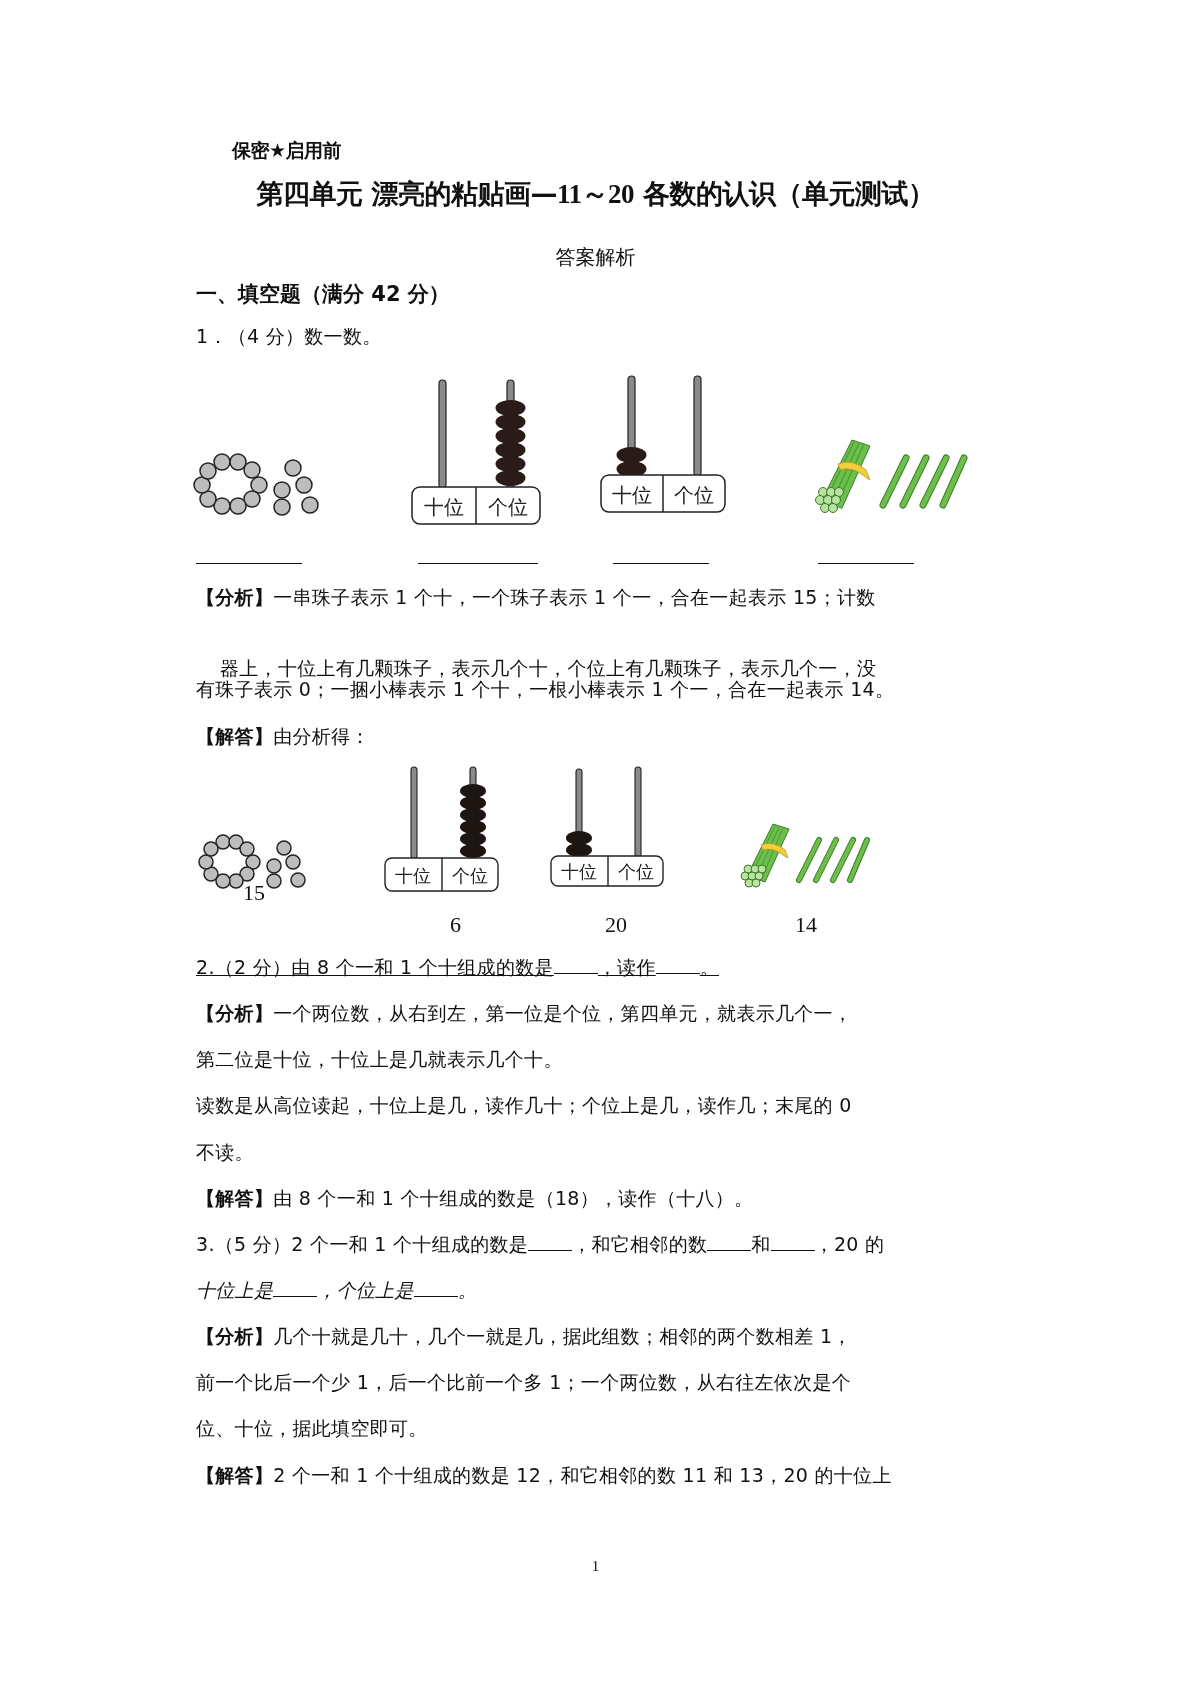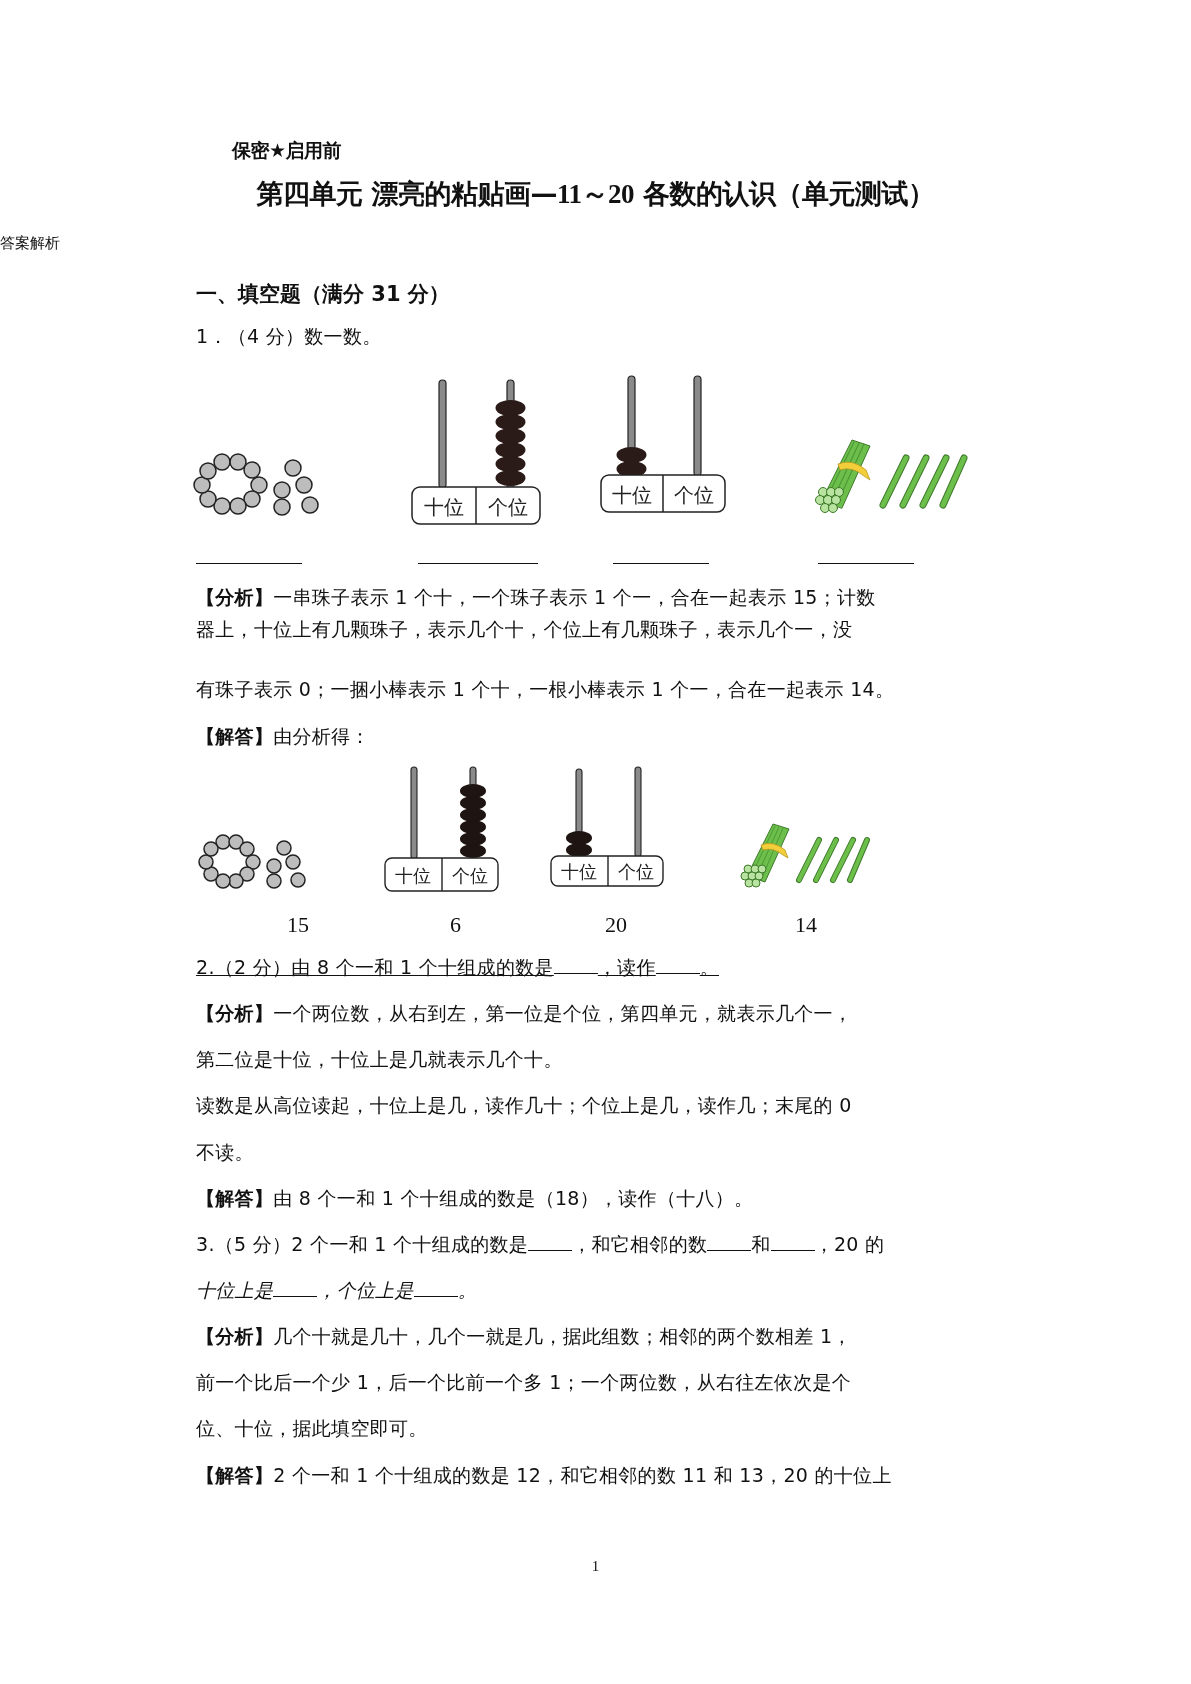--- a/index.html
+++ b/index.html
@@ -3,39 +3,39 @@
 <meta charset="utf-8">
 <style>
   html,body{margin:0;padding:0;background:#ffffff;}
   body{width:1191px;height:1684px;position:relative;overflow:hidden;
        font-family:"DejaVu Sans","Liberation Sans",sans-serif;color:#111;}
   .abs{position:absolute;}
   .confidential{left:196px;top:138px;font-size:19px;font-weight:bold;letter-spacing:-0.5px;margin-left:36px;}
   .title{left:0;width:1191px;top:176px;text-align:center;font-size:27px;font-weight:bold;
          font-family:"DejaVu Sans","Liberation Sans",sans-serif;letter-spacing:-0.5px;}
   .title .num{font-family:"Liberation Serif","DejaVu Serif",serif;}
-  .subtitle{left:0;width:1191px;top:234px;font-size:15px;}
+  .subtitle{left:0;width:1191px;top:244px;text-align:center;font-size:20px;}
   .section{left:196px;top:280px;font-size:21px;font-weight:bold;}
   .line{left:196px;font-size:19px;white-space:nowrap;letter-spacing:0.3px;}
   .tag{font-weight:bold;}
   .blank{display:inline-block;width:44px;border-bottom:1.5px solid #111;height:18px;vertical-align:baseline;}
   .answer-blank{position:absolute;height:0;border-top:1.5px solid #111;}
   .ans-num{position:absolute;font-family:"Liberation Serif","DejaVu Serif",serif;font-size:22px;}
   .page-num{left:0;width:1191px;top:1558px;text-align:center;font-family:"Liberation Serif",serif;font-size:15px;}
   svg text{font-family:"DejaVu Serif","Liberation Serif",serif;}
 </style>
 </head>
 <body>
 
 <div class="abs confidential">保密★启用前</div>
 <div class="abs title">
   <span>第四单元   漂亮的粘贴画—</span><span class="num">11～20</span><span> 各数的认识（单元测试）</span>
 </div>
 <div class="abs subtitle">答案解析</div>
-<div class="abs section">一、填空题（满分 31 分）</div>
+<div class="abs section">一、填空题（满分 42 分）</div>
 
 <div class="abs line" style="top:324px;">1．（4 分）数一数。</div>
 
 <svg class="abs" style="left:190px;top:440px;" width="140" height="80">
   <g fill="#bdbdbd" stroke="#222" stroke-width="1.5">
     <circle cx="32" cy="22" r="8"></circle>
       <circle cx="48" cy="22" r="8"></circle>
       <circle cx="62" cy="30" r="8"></circle>
     <circle cx="69" cy="45" r="8"></circle>
       <circle cx="62" cy="59" r="8"></circle>
@@ -117,21 +117,21 @@
       <line x1="135" y1="75" x2="156" y2="28"></line>
   </g>
 </svg>
 
 <div class="answer-blank" style="left:196px;top:563px;width:106px;"></div>
 <div class="answer-blank" style="left:418px;top:563px;width:120px;"></div>
 <div class="answer-blank" style="left:613px;top:563px;width:96px;"></div>
 <div class="answer-blank" style="left:818px;top:563px;width:96px;"></div>
 
 <div class="abs line" style="top:585px;"><span class="tag">【分析】</span><span>一串珠子表示 1 个十，一个珠子表示 1 个一，合在一起表示 15；计数</span></div>
-<div class="abs line" style="top:617px;">器上，十位上有几颗珠子，表示几个十，个位上有几颗珠子，表示几个一，没</div>
+<div class="abs line" style="top:656px;margin-left:24px;">器上，十位上有几颗珠子，表示几个十，个位上有几颗珠子，表示几个一，没</div>
 <div class="abs line" style="top:677px;">有珠子表示 0；一捆小棒表示 1 个十，一根小棒表示 1 个一，合在一起表示 14。</div>
 <div class="abs line" style="top:724px;"><span class="tag">【解答】</span><span>由分析得：</span></div>
 
 <svg class="abs" style="left:196px;top:830px;" width="120" height="70">
   <g fill="#bdbdbd" stroke="#222" stroke-width="1.5">
     <circle cx="27" cy="12" r="7"></circle>
       <circle cx="40" cy="12" r="7"></circle>
       <circle cx="51" cy="19" r="7"></circle>
     <circle cx="57" cy="32" r="7"></circle>
       <circle cx="51" cy="44" r="7"></circle>
@@ -205,21 +205,21 @@
       <line x1="115" y1="64" x2="132" y2="24"></line>
   </g>
   <g stroke="#6cbf4a" stroke-width="4" stroke-linecap="round">
     <line x1="64" y1="64" x2="84" y2="24"></line>
       <line x1="81" y1="64" x2="101" y2="24"></line>
     <line x1="98" y1="64" x2="118" y2="24"></line>
       <line x1="115" y1="64" x2="132" y2="24"></line>
   </g>
 </svg>
 
-<div class="ans-num" style="left:243px;top:912px;margin-left:44px;">15</div>
+<div class="ans-num" style="left:243px;top:880px;">15</div>
 <div class="ans-num" style="left:450px;top:912px;">6</div>
 <div class="ans-num" style="left:605px;top:912px;">20</div>
 <div class="ans-num" style="left:795px;top:912px;">14</div>
 
 <div class="abs line" style="top:955px;text-decoration:underline;"><span>2.（2 分）由 8 个一和 1 个十组成的数是</span><span class="blank"></span><span>，读作</span><span class="blank"></span><span>。</span></div>
 <div class="abs line" style="top:1001px;"><span class="tag">【分析】</span><span>一个两位数，从右到左，第一位是个位，第四单元，就表示几个一，</span></div>
 <div class="abs line" style="top:1047px;">第二位是十位，十位上是几就表示几个十。</div>
 <div class="abs line" style="top:1093px;">读数是从高位读起，十位上是几，读作几十；个位上是几，读作几；末尾的 0</div>
 <div class="abs line" style="top:1140px;">不读。</div>
 <div class="abs line" style="top:1186px;"><span class="tag">【解答】</span><span>由 8 个一和 1 个十组成的数是（18），读作（十八）。</span></div>

